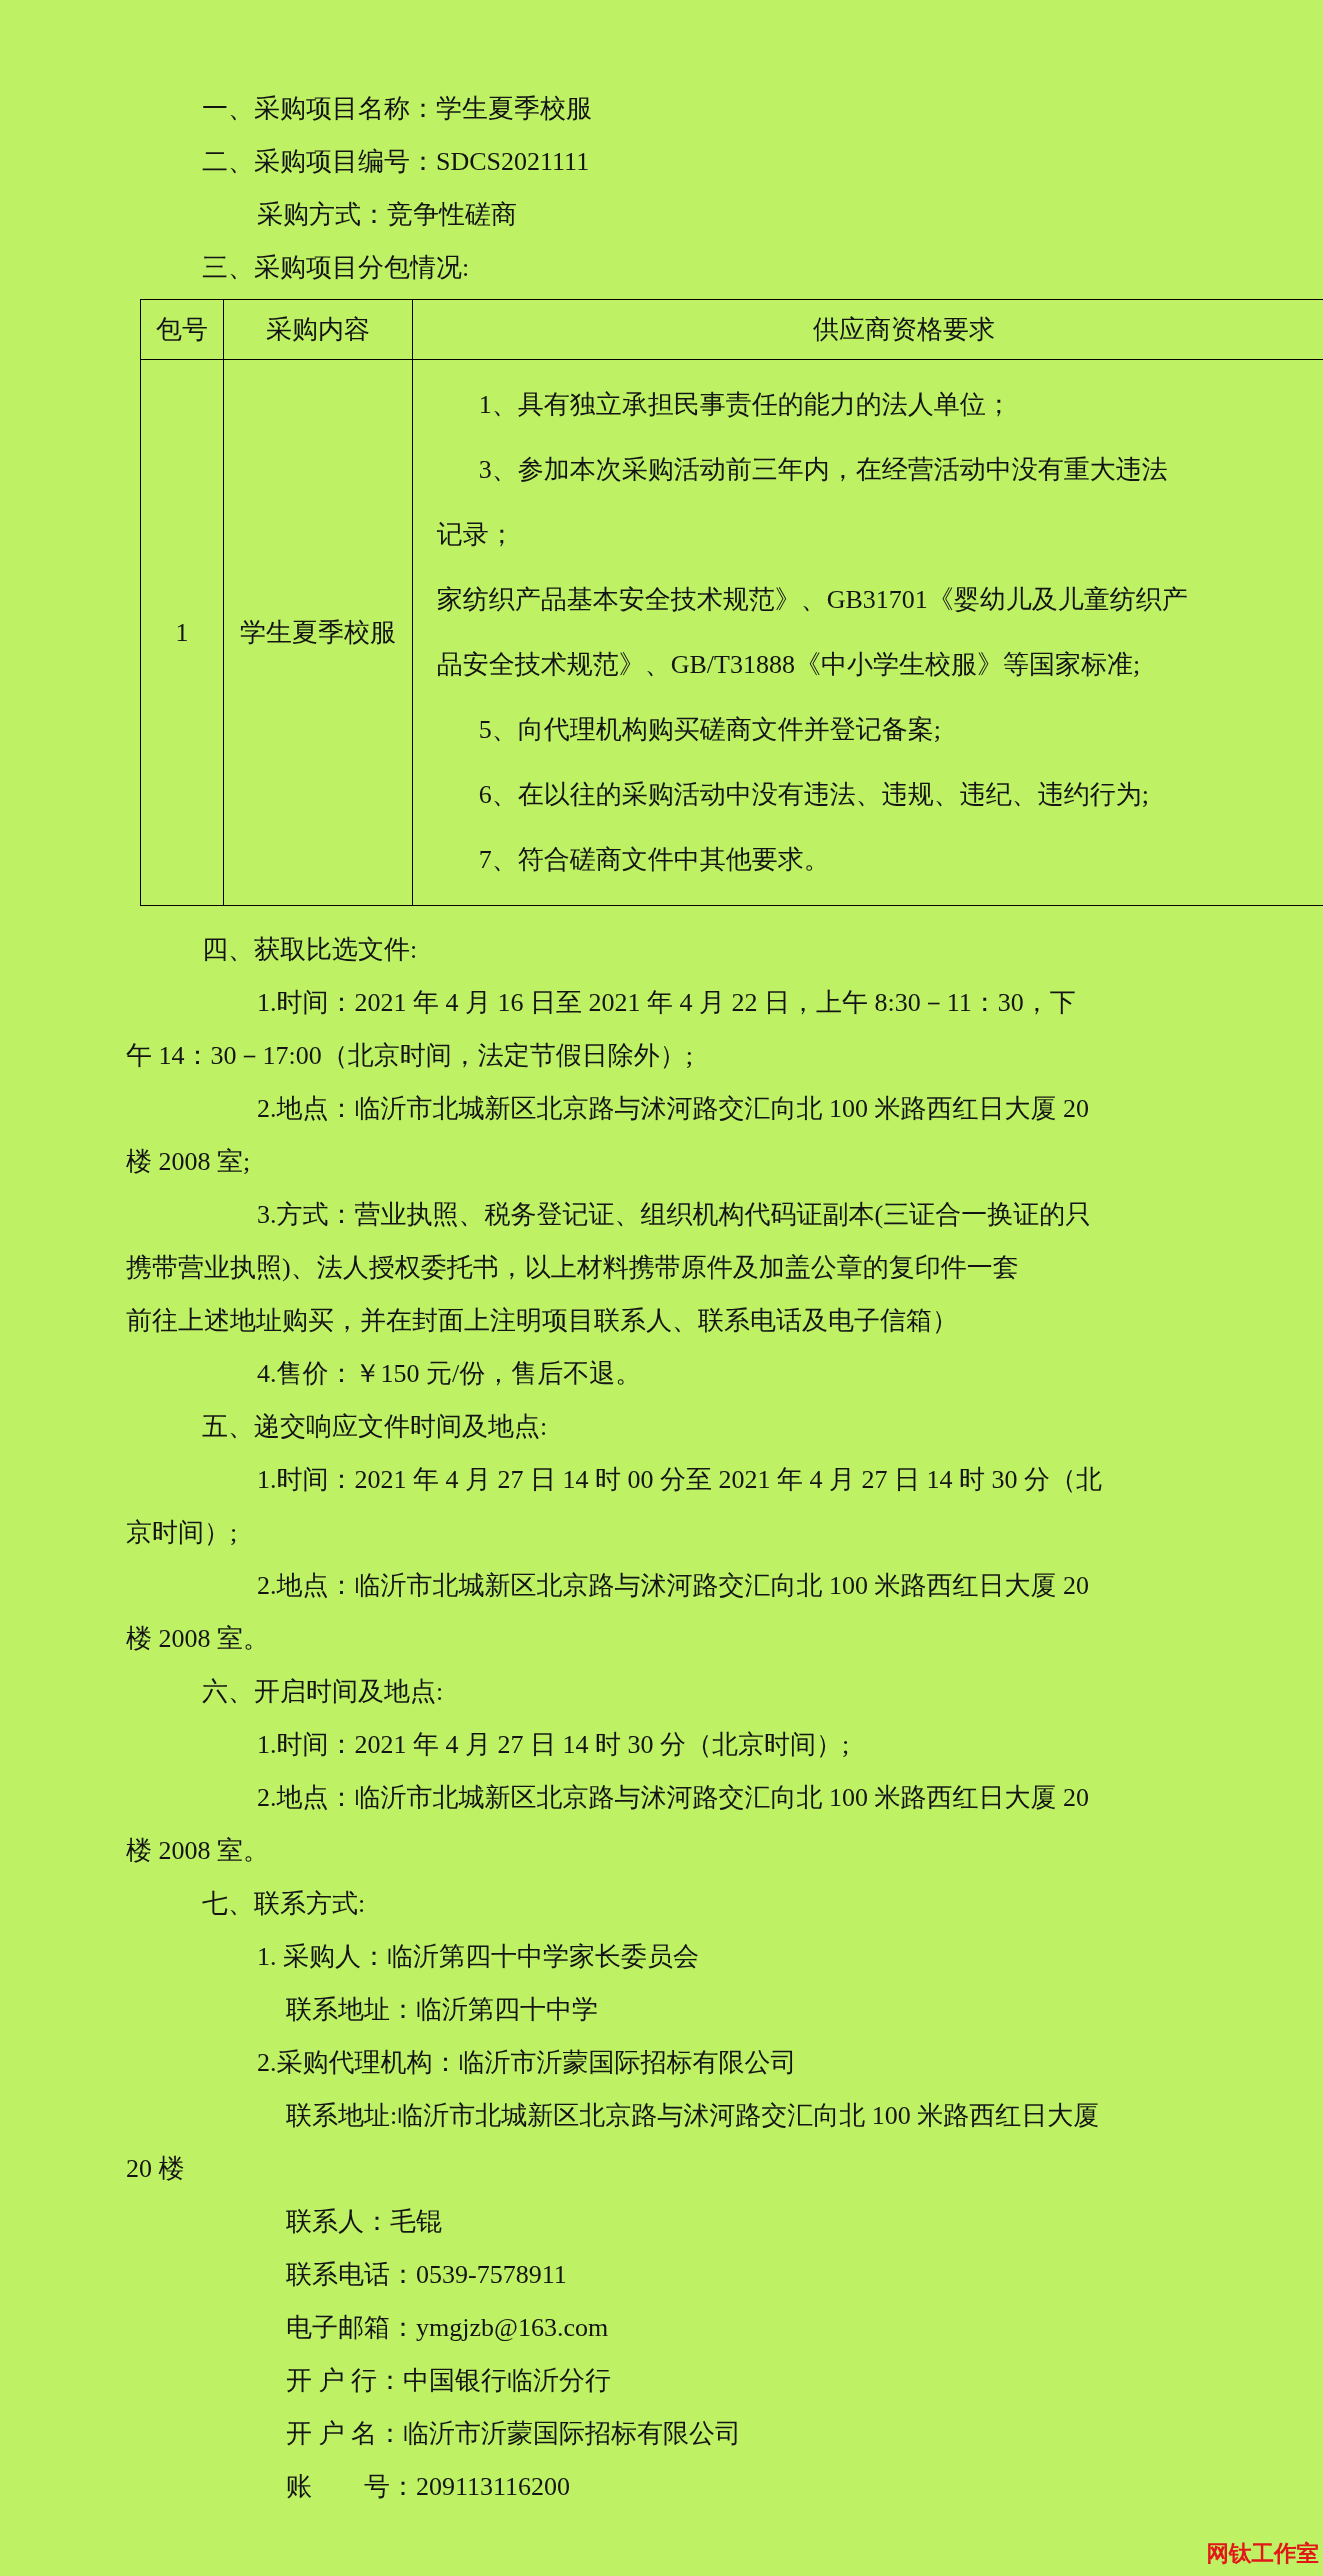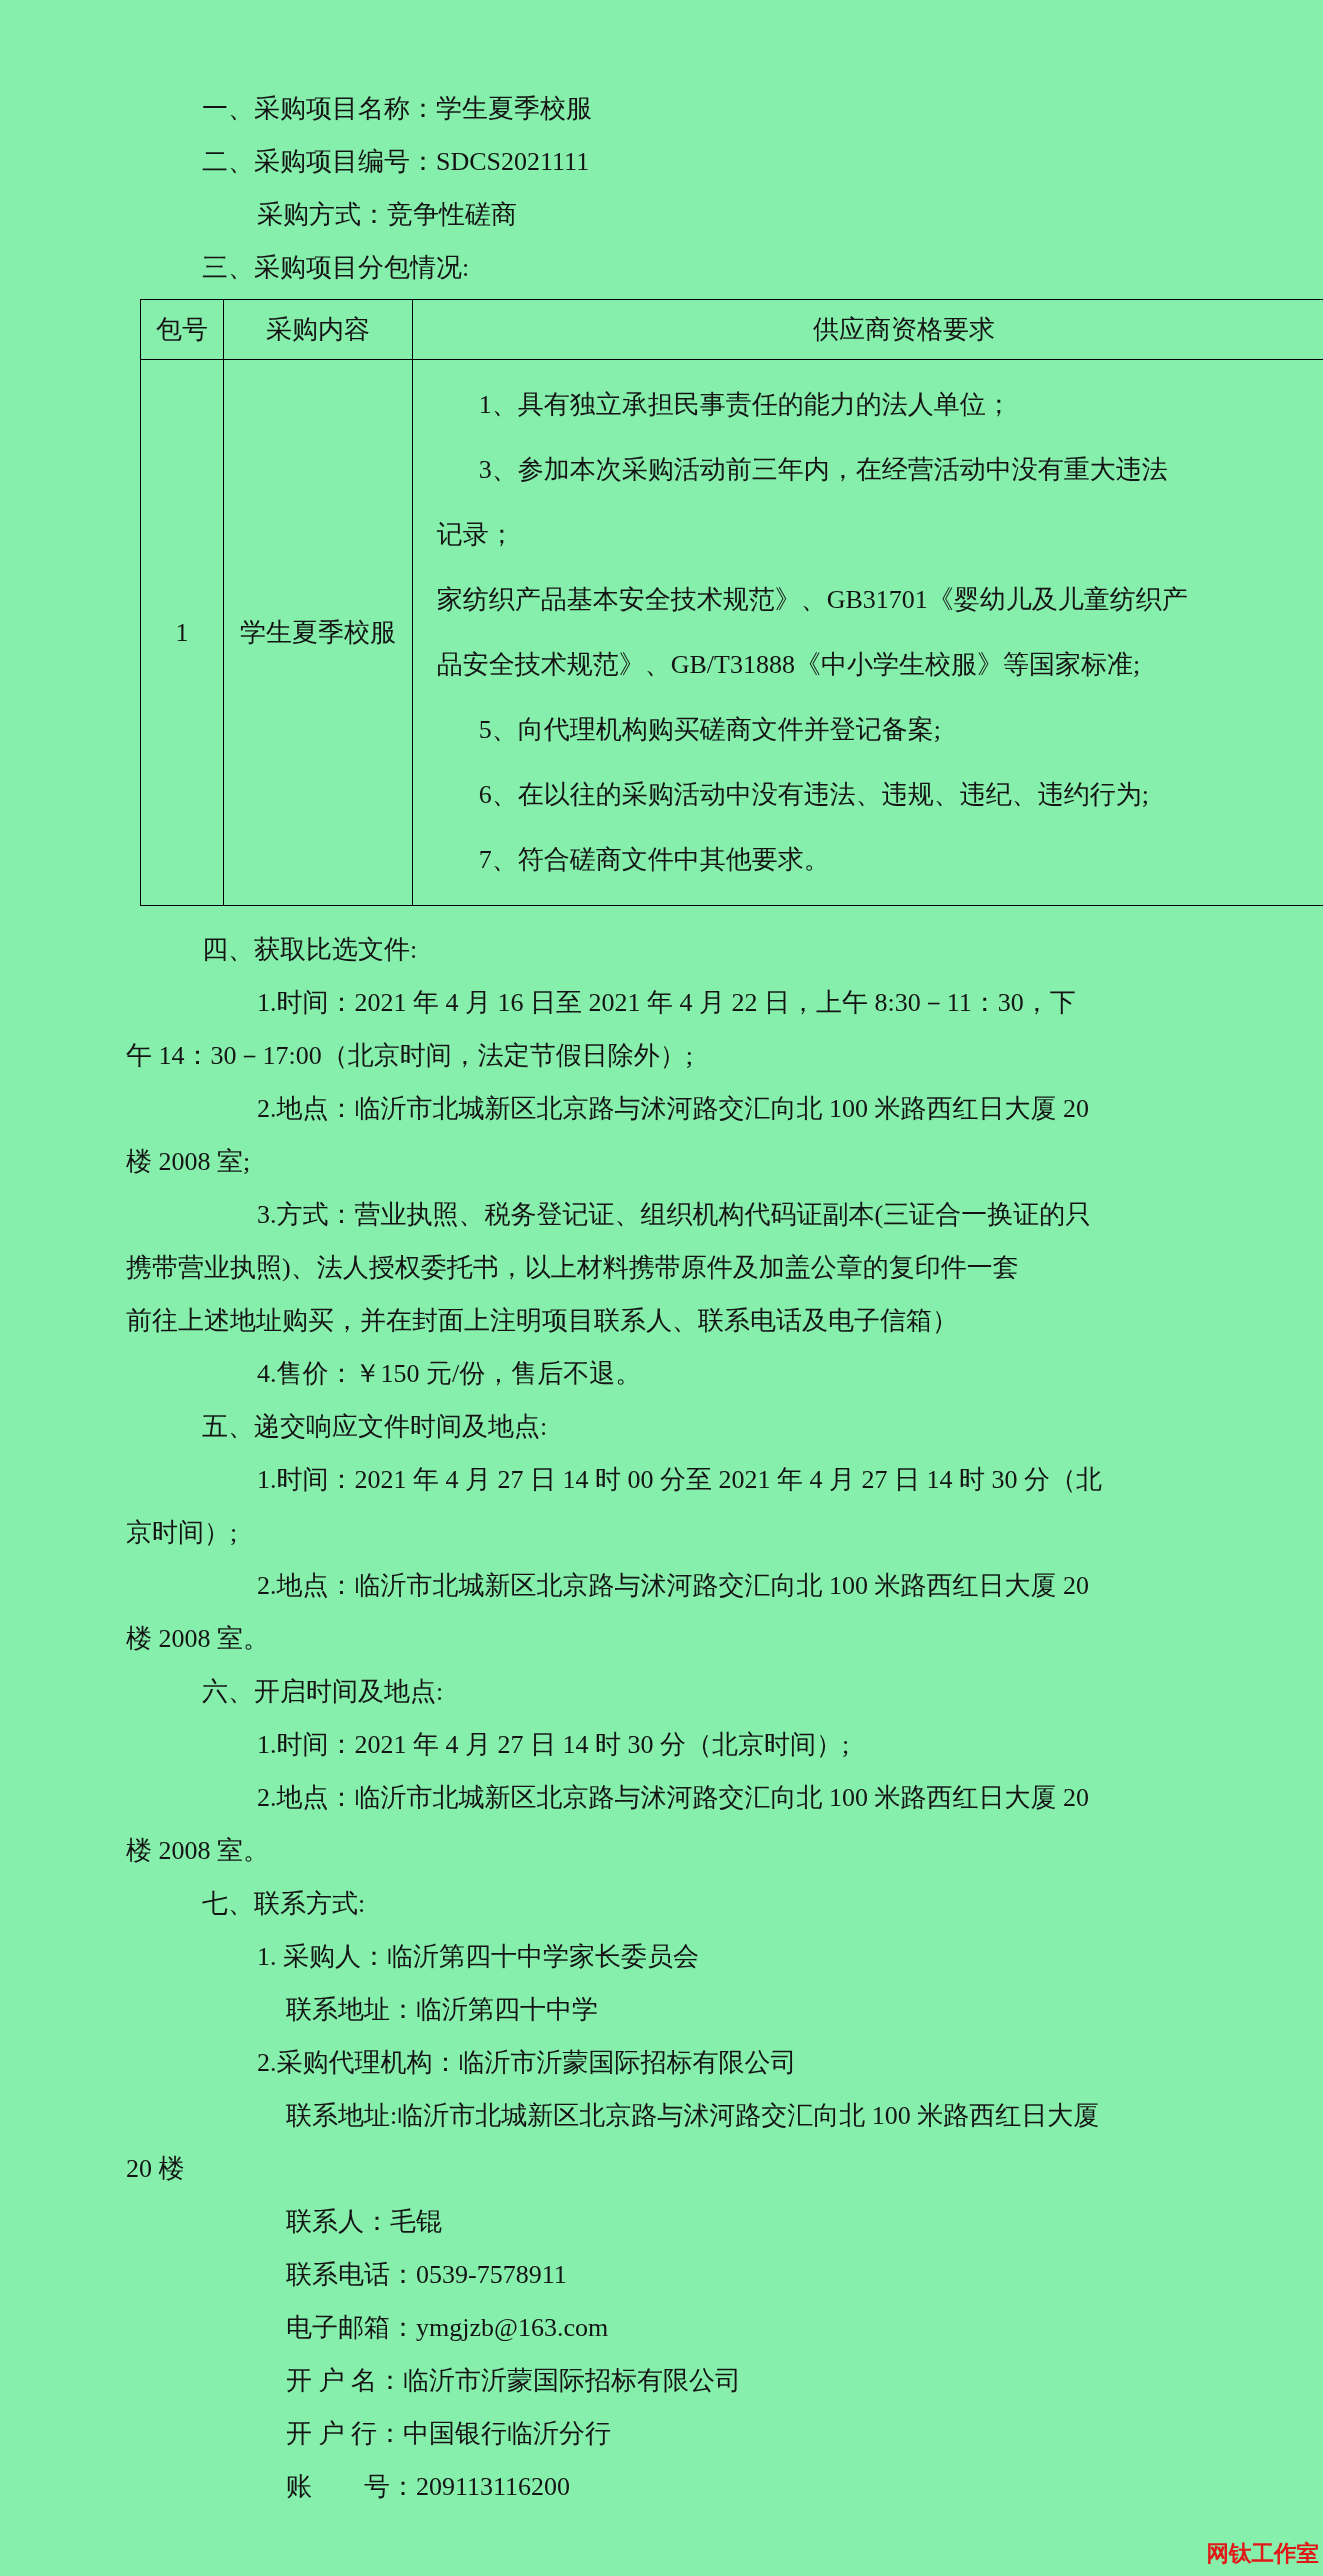--- a/index.html
+++ b/index.html
@@ -1,19 +1,19 @@
 <!DOCTYPE html>
 <html style="font-size:13.3px"><head>
 <meta charset="utf-8">
 <style>
   html,body{margin:0;padding:0;background:#888;}
   .page{
     position:relative;
     width:1324px;height:2576px;
-    background:#86efac;
+    background:#bef264;
     box-sizing:border-box;
     padding:82px 100px 0 102px;
     font-family:"Liberation Serif","DejaVu Serif",serif;
     color:#141414;
     overflow:hidden;
   }
   .ln{
     margin:0;
     font-size:26px;
     line-height:53px;
@@ -114,19 +114,19 @@
 
   <p class="ln h">七、联系方式:</p>
   <p class="ln item">1. 采购人：临沂第四十中学家长委员会</p>
   <p class="ln sub">联系地址：临沂第四十中学</p>
   <p class="ln item">2.采购代理机构：临沂市沂蒙国际招标有限公司</p>
   <p class="ln sub">联系地址:临沂市北城新区北京路与沭河路交汇向北 100 米路西红日大厦</p>
   <p class="ln cont">20 楼</p>
   <p class="ln sub">联系人：毛锟</p>
   <p class="ln sub">联系电话：0539-7578911</p>
   <p class="ln sub">电子邮箱：ymgjzb@163.com</p>
+  <p class="ln sub">开 户 行：中国银行临沂分行</p>
   <p class="ln sub">开 户 名：临沂市沂蒙国际招标有限公司</p>
-  <p class="ln sub">开 户 行：中国银行临沂分行</p>
   <p class="ln sub">账　　号：209113116200</p>
 
   <div class="watermark">网钛工作室</div>
 </div>
 
 
 </body></html>

